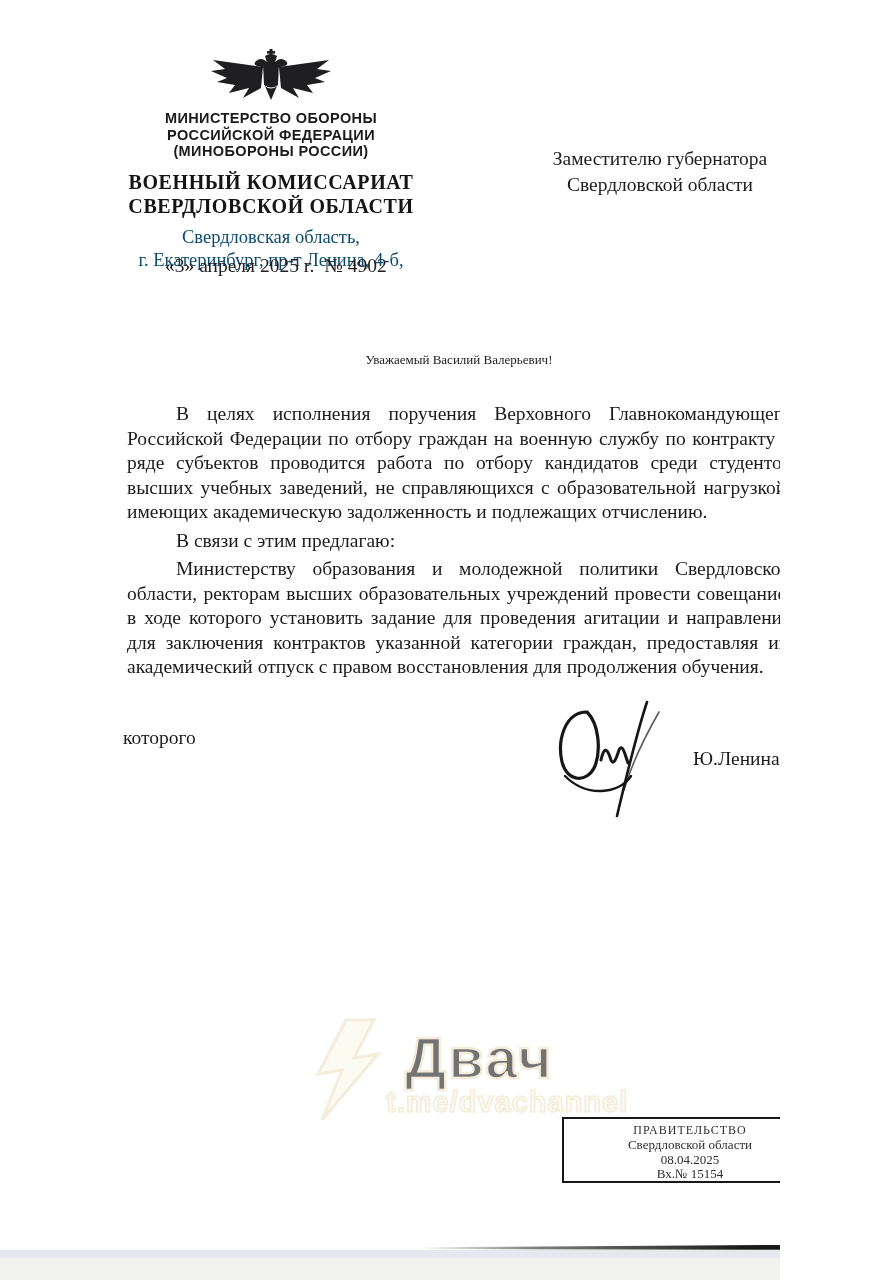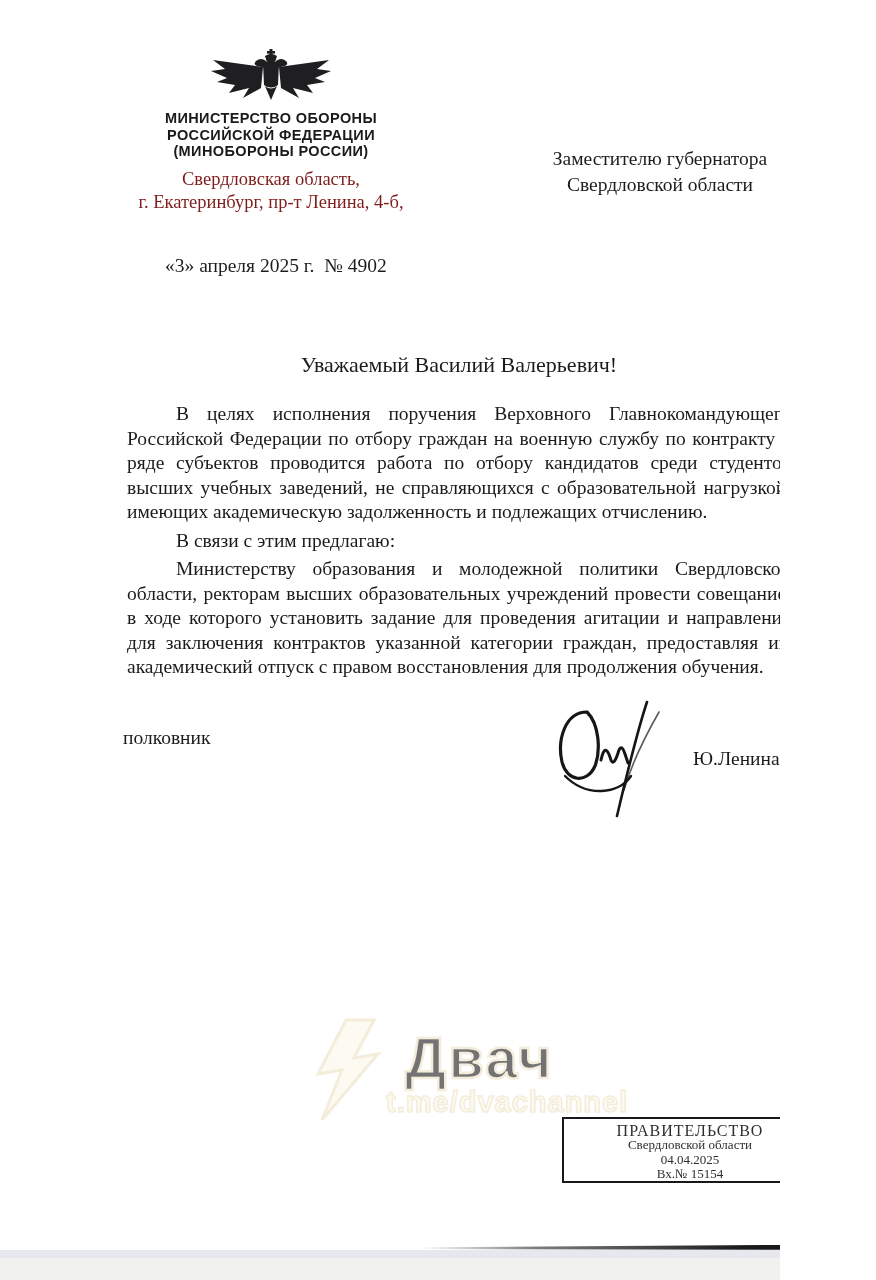--- a/index.html
+++ b/index.html
@@ -39,21 +39,21 @@
     font-weight: 700;
     font-size: 20px;
     line-height: 24px;
     letter-spacing: 0.6px;
     color: #141416;
   }
   .addr-block { margin-top: 8px; }
   .addr-line {
     font-size: 18.5px;
     line-height: 23px;
-    color: #7f1d1d;
+    color: #0c4a6e;
   }
   .date-line {
     position: absolute;
     left: 165px;
     top: 255px;
     font-size: 19.5px;
     color: #1d1d1f;
     white-space: pre-wrap;
   }
 
@@ -71,21 +71,21 @@
     color: #1c1c1e;
   }
 
   
   .salutation {
     position: absolute;
     left: 123px;
     top: 352px;
     width: 672px;
     text-align: center;
-    font-size: 22px;
+    font-size: 13px;
     color: #1b1b1d;
   }
   .body-text {
     position: absolute;
     left: 123px;
     top: 398px;
     width: 672px;
     font-size: 19.5px;
     line-height: 24.5px;
     text-align: justify;
@@ -158,21 +158,21 @@
     position: absolute;
     left: 562px;
     top: 1117px;
     width: 252px;
     height: 58px;
     border: 2px solid #18181a;
     text-align: center;
     padding-top: 4px;
     color: #2e2e30;
   }
-  .stamp-line1 { font-size: 16px; line-height: 15px; letter-spacing: 1px; }
+  .stamp-line1 { font-size: 12px; line-height: 15px; letter-spacing: 1px; }
   .stamp-line  { font-size: 13px; line-height: 14.5px; }
 
   
   .edge-dark-line {
     position: absolute;
     left: 420px;
     top: 1244px;
     width: 456px;
     height: 6px;
     background: linear-gradient(90deg, rgba(20,20,22,0) 0%, rgba(20,20,22,0.55) 25%, rgba(16,16,18,0.95) 70%, #101012 100%);
@@ -224,20 +224,24 @@
         <path d="M54 19 L4 12 L16 21 L2 23 L18 30 L8 34 L26 37 L20 45 L40 40 L34 50 L52 40 Z"></path>
 
         <path d="M70 19 L120 12 L108 21 L122 23 L106 30 L116 34 L98 37 L104 45 L84 40 L90 50 L72 40 Z"></path>
 
         <path d="M56 38 l6 14 l6 -14 q-6 5 -12 0 z"></path>
       </g>
     </svg>
     <div class="ministry-line">МИНИСТЕРСТВО ОБОРОНЫ</div>
     <div class="ministry-line">РОССИЙСКОЙ ФЕДЕРАЦИИ</div>
     <div class="ministry-line">(МИНОБОРОНЫ РОССИИ)</div>
+    <div class="org-block">
+      <div class="org-line">ВОЕННЫЙ КОМИССАРИАТ</div>
+      <div class="org-line">СВЕРДЛОВСКОЙ ОБЛАСТИ</div>
+    </div>
     <div class="addr-block">
       <div class="addr-line">Свердловская область,</div>
       <div class="addr-line">г. Екатеринбург, пр-т Ленина, 4-б,</div>
     </div>
   </div>
 
   <div class="date-line">«3» апреля 2025 г.  № 4902</div>
 
   <div class="recipient">
     <div class="recipient-line">Заместителю губернатора</div>
@@ -246,21 +250,21 @@
 
   <div class="salutation">Уважаемый Василий Валерьевич!</div>
 
   <div class="body-text">
     <p>В целях исполнения поручения Верховного Главнокомандующего Российской Федерации по отбору граждан на военную службу по контракту в ряде субъектов проводится работа по отбору кандидатов среди студентов высших учебных заведений, не справляющихся с образовательной нагрузкой, имеющих академическую задолженность и подлежащих отчислению.</p>
     <p>В связи с этим предлагаю:</p>
     <p>Министерству образования и молодежной политики Свердловской области, ректорам высших образовательных учреждений провести совещание, в ходе которого установить задание для проведения агитации и направления для заключения контрактов указанной категории граждан, предоставляя им академический отпуск с правом восстановления для продолжения обучения.</p>
   </div>
 
   <div class="sig-left">
-    <div>полковник</div>
+    <div>которого</div>
   </div>
 
   <svg class="signature-svg" width="150" height="125" viewBox="0 0 150 125" aria-hidden="true">
     <g fill="none" stroke="#161618" stroke-linecap="round">
       <path d="M52 14 C30 14 22 42 27 64 C32 84 52 86 60 68 C66 52 64 26 52 14 Z" stroke-width="3.2"></path>
       <path d="M66 62 q4 -18 9 -3 q3 12 8 -4 q3 -11 7 1 l3 9" stroke-width="3"></path>
       <path d="M112 4 C102 34 90 84 82 118" stroke-width="2.6"></path>
       <path d="M124 14 C108 42 96 68 89 92" stroke-width="1.6" opacity="0.7"></path>
       <path d="M30 78 C52 100 84 96 96 78" stroke-width="2.4"></path>
     </g>
@@ -272,21 +276,21 @@
     <svg class="wm-bolt" width="88" height="104" viewBox="0 0 88 104" aria-hidden="true">
       <polygon points="34,2 62,2 42,40 66,36 10,102 30,52 6,56" fill="#fdfaf1" stroke="#f4eddb" stroke-width="3"></polygon>
     </svg>
     <div class="wm-title">Двач</div>
     <div class="wm-subtitle">t.me/dvachannel</div>
   </div>
 
   <div class="stamp">
     <div class="stamp-line1">ПРАВИТЕЛЬСТВО</div>
     <div class="stamp-line">Свердловской области</div>
-    <div class="stamp-line">04.04.2025</div>
+    <div class="stamp-line">08.04.2025</div>
     <div class="stamp-line">Вх.№ 15154</div>
   </div>
 
   <div class="edge-dark-line"></div>
   <div class="edge-band-1"></div>
   <div class="edge-band-2"></div>
   <div class="edge-right"></div>
 
 </div>
 

